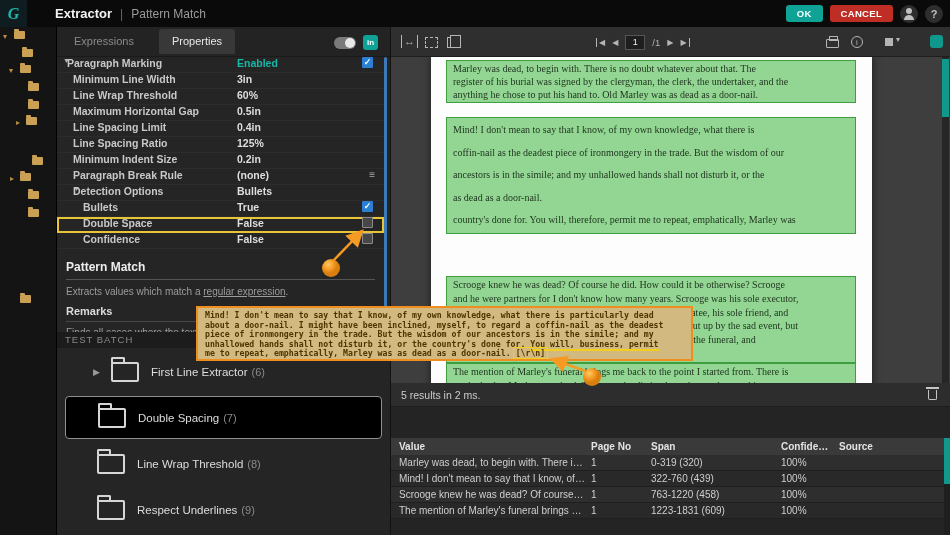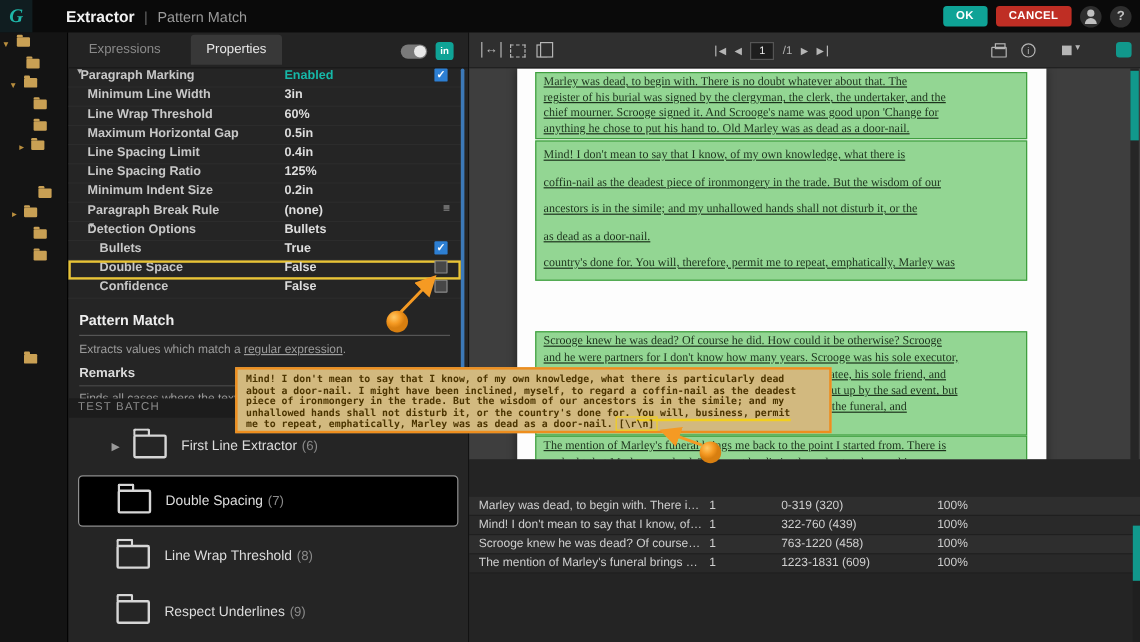--- a/index.html
+++ b/index.html
@@ -87,21 +87,21 @@
   .ic-print { right:112px; width:13px; height:9px; border:1px solid #b5b5b5; border-radius:1px; top:12px; }
   .ic-print::before { content:""; position:absolute; left:2px; top:-4px; width:7px; height:3px; border:1px solid #b5b5b5; }
   .ic-info { right:88px; width:12px; height:12px; border:1px solid #b5b5b5; border-radius:50%; font-size:8px; text-align:center; line-height:12px; top:9px; }
   .ic-grid { right:58px; width:8px; height:8px; top:11px;
              background:linear-gradient(#b5b5b5,#b5b5b5); box-shadow:0 0 0 0; }
   .ic-grid::before { content:"\25BE"; position:absolute; left:11px; top:-3px; font-size:8px; color:#b5b5b5; }
   .ic-teal { right:8px; width:13px; height:13px; background:#11988c; border-radius:3px; top:8px; }
 
   .viewport { position:absolute; left:0; top:30px; width:560px; height:326px; background:#3e3e3e; overflow:hidden; }
   .page { position:absolute; left:40px; top:0; width:441px; height:400px; background:#fdfdfd; box-shadow:0 0 8px rgba(0,0,0,.55); }
-  .para { position:absolute; left:15px; width:410px; background:#93d693; border:1px solid #3f9e3f; padding:1px 6px; overflow:hidden; font-family:"Liberation Serif", serif; color:#1d331d; font-size:10px;text-decoration:underline; }
+  .para { position:absolute; left:15px; width:410px; background:#93d693; border:1px solid #3f9e3f; padding:1px 6px; overflow:hidden; font-family:"Liberation Serif", serif; color:#1d331d; font-size:10px; }
   .dline { white-space:nowrap; }
   .lh-s .dline { line-height:13px; }
   .lh-d .dline { line-height:22.5px; }
   .lh-m .dline { line-height:13.8px; }
   .vsb { position:absolute; right:1px; top:30px; width:7px; height:326px; background:#262626; }
   .vsb-thumb { width:7px; height:58px; background:#11988c; margin-top:2px; cursor:pointer; }
 
   
   .results { position:absolute; left:0; top:356px; width:560px; height:152px; background:#242424; }
   .status { height:24px; background:#2d2d2d; display:flex; align-items:center; padding:0 10px; color:#cccccc; font-size:10.5px; border-bottom:1px solid #1d1d1d; }
@@ -288,21 +288,20 @@
       <span class="ic ic-info">i</span>
       <span class="ic ic-grid"></span>
       <span class="ic ic-teal"></span>
     </div>
 
     <div class="viewport">
       <div class="page">
           <div class="para lh-s" style="top: 3px;">
             <div class="dline">Marley was dead, to begin with. There is no doubt whatever about that. The</div>
             <div class="dline">register of his burial was signed by the clergyman, the clerk, the undertaker, and the</div>
-            <div class="dline">chief mourner. Scrooge signed it. And Scrooge's name was good upon 'Change for</div>
             <div class="dline">anything he chose to put his hand to. Old Marley was as dead as a door-nail.</div>
           </div>
           <div class="para lh-d" style="top: 60px;">
             <div class="dline">Mind! I don't mean to say that I know, of my own knowledge, what there is</div>
             <div class="dline">coffin-nail as the deadest piece of ironmongery in the trade.  But the wisdom of our</div>
             <div class="dline">ancestors is in the simile; and my unhallowed hands shall not disturb it, or the</div>
             <div class="dline">as dead as a door-nail.</div>
             <div class="dline">country's done for. You will, therefore, permit me to repeat, emphatically, Marley was</div>
           </div>
           <div class="para lh-m" style="top: 219px;">
@@ -317,21 +316,33 @@
             <div class="dline">The mention of Marley's funeral brings me back to the point I started from. There is</div>
             <div class="dline">no doubt that Marley was dead. This must be distinctly understood, or nothing</div>
           </div>
         </div>
     </div>
     <div class="vsb">
         <div class="vsb-thumb"></div>
       </div>
 
     <div class="results">
+      <div class="status">
+        <span>5 results in 2 ms.</span>
+        <span class="sp"></span>
+        <span class="trash"></span>
+      </div>
       <div class="rgap"></div>
+      <div class="rhead">
+        <span class="rcell">Value</span>
+        <span class="rcell">Page No</span>
+        <span class="rcell">Span</span>
+        <span class="rcell">Confidence</span>
+        <span class="rcell">Source</span>
+      </div>
       <div id="rbody">
           <div class="rrow">
             <span class="rcell">Marley was dead, to begin with. There is n...</span>
             <span class="rcell">1</span>
             <span class="rcell">0-319 (320)</span>
             <span class="rcell">100%</span>
             <span class="rcell"></span>
           </div>
           <div class="rrow">
             <span class="rcell">Mind! I don't mean to say that I know, of m...</span>

